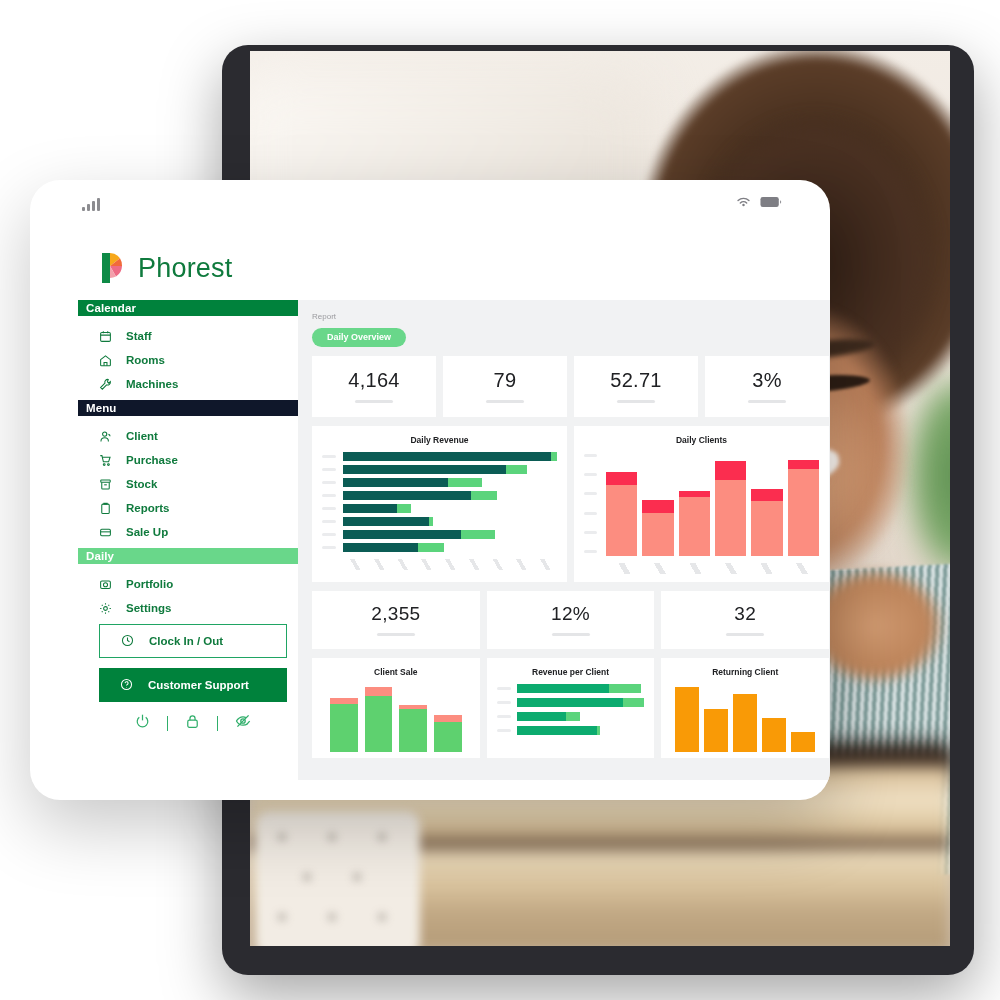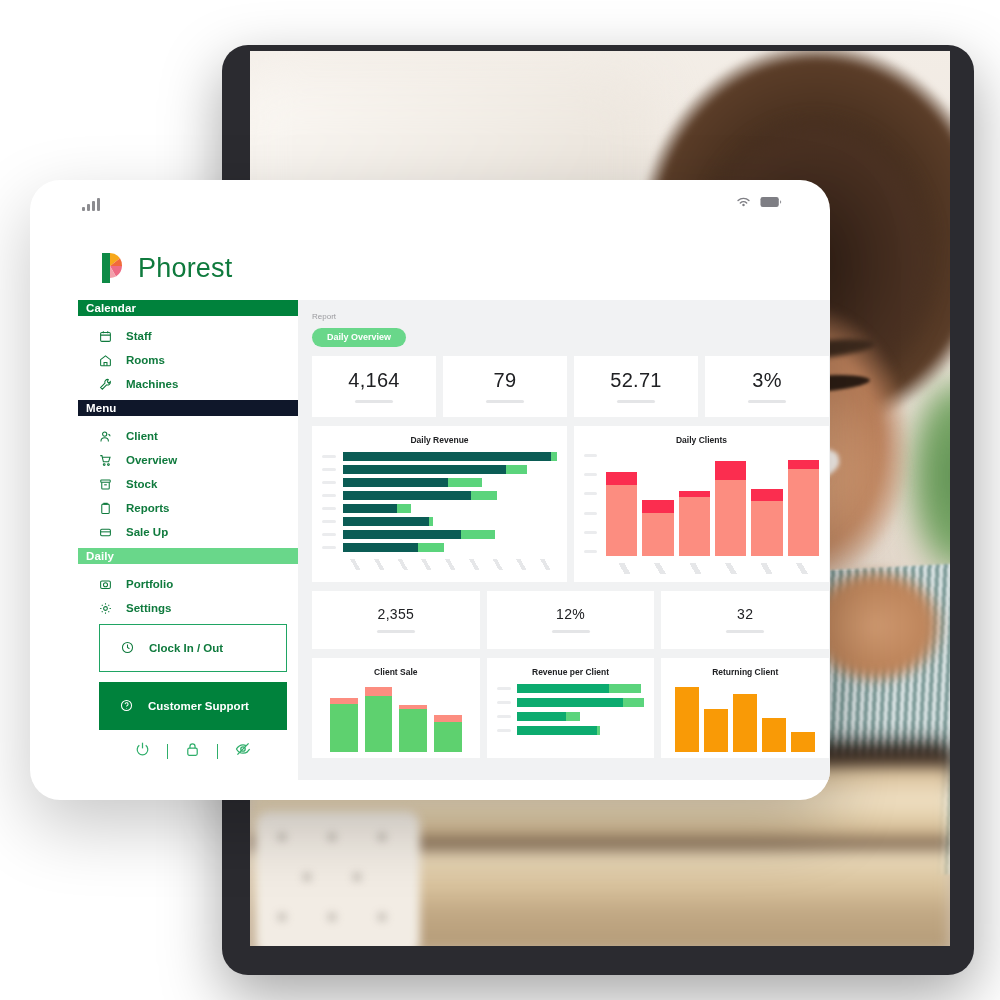--- a/index.html
+++ b/index.html
@@ -209,21 +209,21 @@
     display: flex; align-items: center; gap: 13px;
     height: 24px; padding-left: 20px; margin-bottom: 0px;
     color: #0f7a3d; font-size: 11.5px; font-weight: 700;
     cursor: pointer;
   }
   .nav-item .ico { width: 15px; height: 15px; display:flex; align-items:center; justify-content:center; }
   .nav-item .ico svg { display:block; }
 
   .btn {
     display: flex; align-items: center; gap: 15px;
-    height: 48px; margin: 0 21px 10px 21px;
+    height: 34px; margin: 0 21px 10px 21px;
     padding-left: 21px;
     font-size: 11.5px; font-weight: 700; cursor: pointer;
   }
   .btn.outline { border: 1px solid #1fa463; color: #0f7a3d; background:#fff; }
   .btn.solid { background: #00823c; color: #ffffff; }
 
   .icon-row {
     display: flex; align-items: center; justify-content: center;
     gap: 16px; margin-top: 4px;
   }
@@ -278,21 +278,21 @@
   .vbar { flex: 1; display: flex; flex-direction: column; justify-content: flex-end; }
   .seg-top { width: 100%; }
   .seg-bot { width: 100%; }
 
   
   .kpi-row2 { display: flex; gap: 7px; margin-bottom: 9px; }
   .kpi2 {
     flex: 1; background: #fff; height: 58px;
     display: flex; flex-direction: column; align-items: center; justify-content: center; gap: 8px;
   }
-  .kpi2 .val { font-size: 14px; color: #202124; letter-spacing: .3px; }
+  .kpi2 .val { font-size: 19px; color: #202124; letter-spacing: .3px; }
   .kpi2 .bar { width: 38px; height: 3px; background: #e4e5e7; border-radius:2px; }
 
   .chart-row3 { display: flex; gap: 7px; }
   .chart-card3 { flex: 1; background: #fff; padding: 9px 10px 0 10px; height: 100px; overflow: hidden; }
 
   .vbars-s { display: flex; align-items: flex-end; gap: 7px; height: 68px; padding: 0 8px; }
   .vbars-o { display: flex; align-items: flex-end; gap: 5px; height: 68px; padding: 0 4px; }
 
   .hbar-wrap-s { display: flex; flex-direction: column; gap: 5px; }
   .hbar-row-s { display: flex; align-items: center; gap: 6px; height: 9px; }
@@ -413,21 +413,21 @@
           <span>Client</span>
         </div>
         <div class="nav-item">
           <span class="ico">
             <svg width="13" height="13" viewBox="0 0 16 16" fill="none" stroke="#0f7a3d" stroke-width="1.3">
               <path d="M1.6 2h2l1.8 7.6h6.4L13.6 4H4.2"></path>
                 <circle cx="6.4" cy="13" r="1.1"></circle>
                 <circle cx="11.6" cy="13" r="1.1"></circle>
             </svg>
           </span>
-          <span>Overview</span>
+          <span>Purchase</span>
         </div>
         <div class="nav-item">
           <span class="ico">
             <svg width="13" height="13" viewBox="0 0 16 16" fill="none" stroke="#0f7a3d" stroke-width="1.3">
               <rect x="2.2" y="2.4" width="11.6" height="2.8" rx=".7"></rect>
                 <path d="M3.4 5.4v7.2a1 1 0 001 1h7.2a1 1 0 001-1V5.4"></path>
                 <path d="M6.4 8.4h3.2"></path>
             </svg>
           </span>
           <span>Stock</span>

